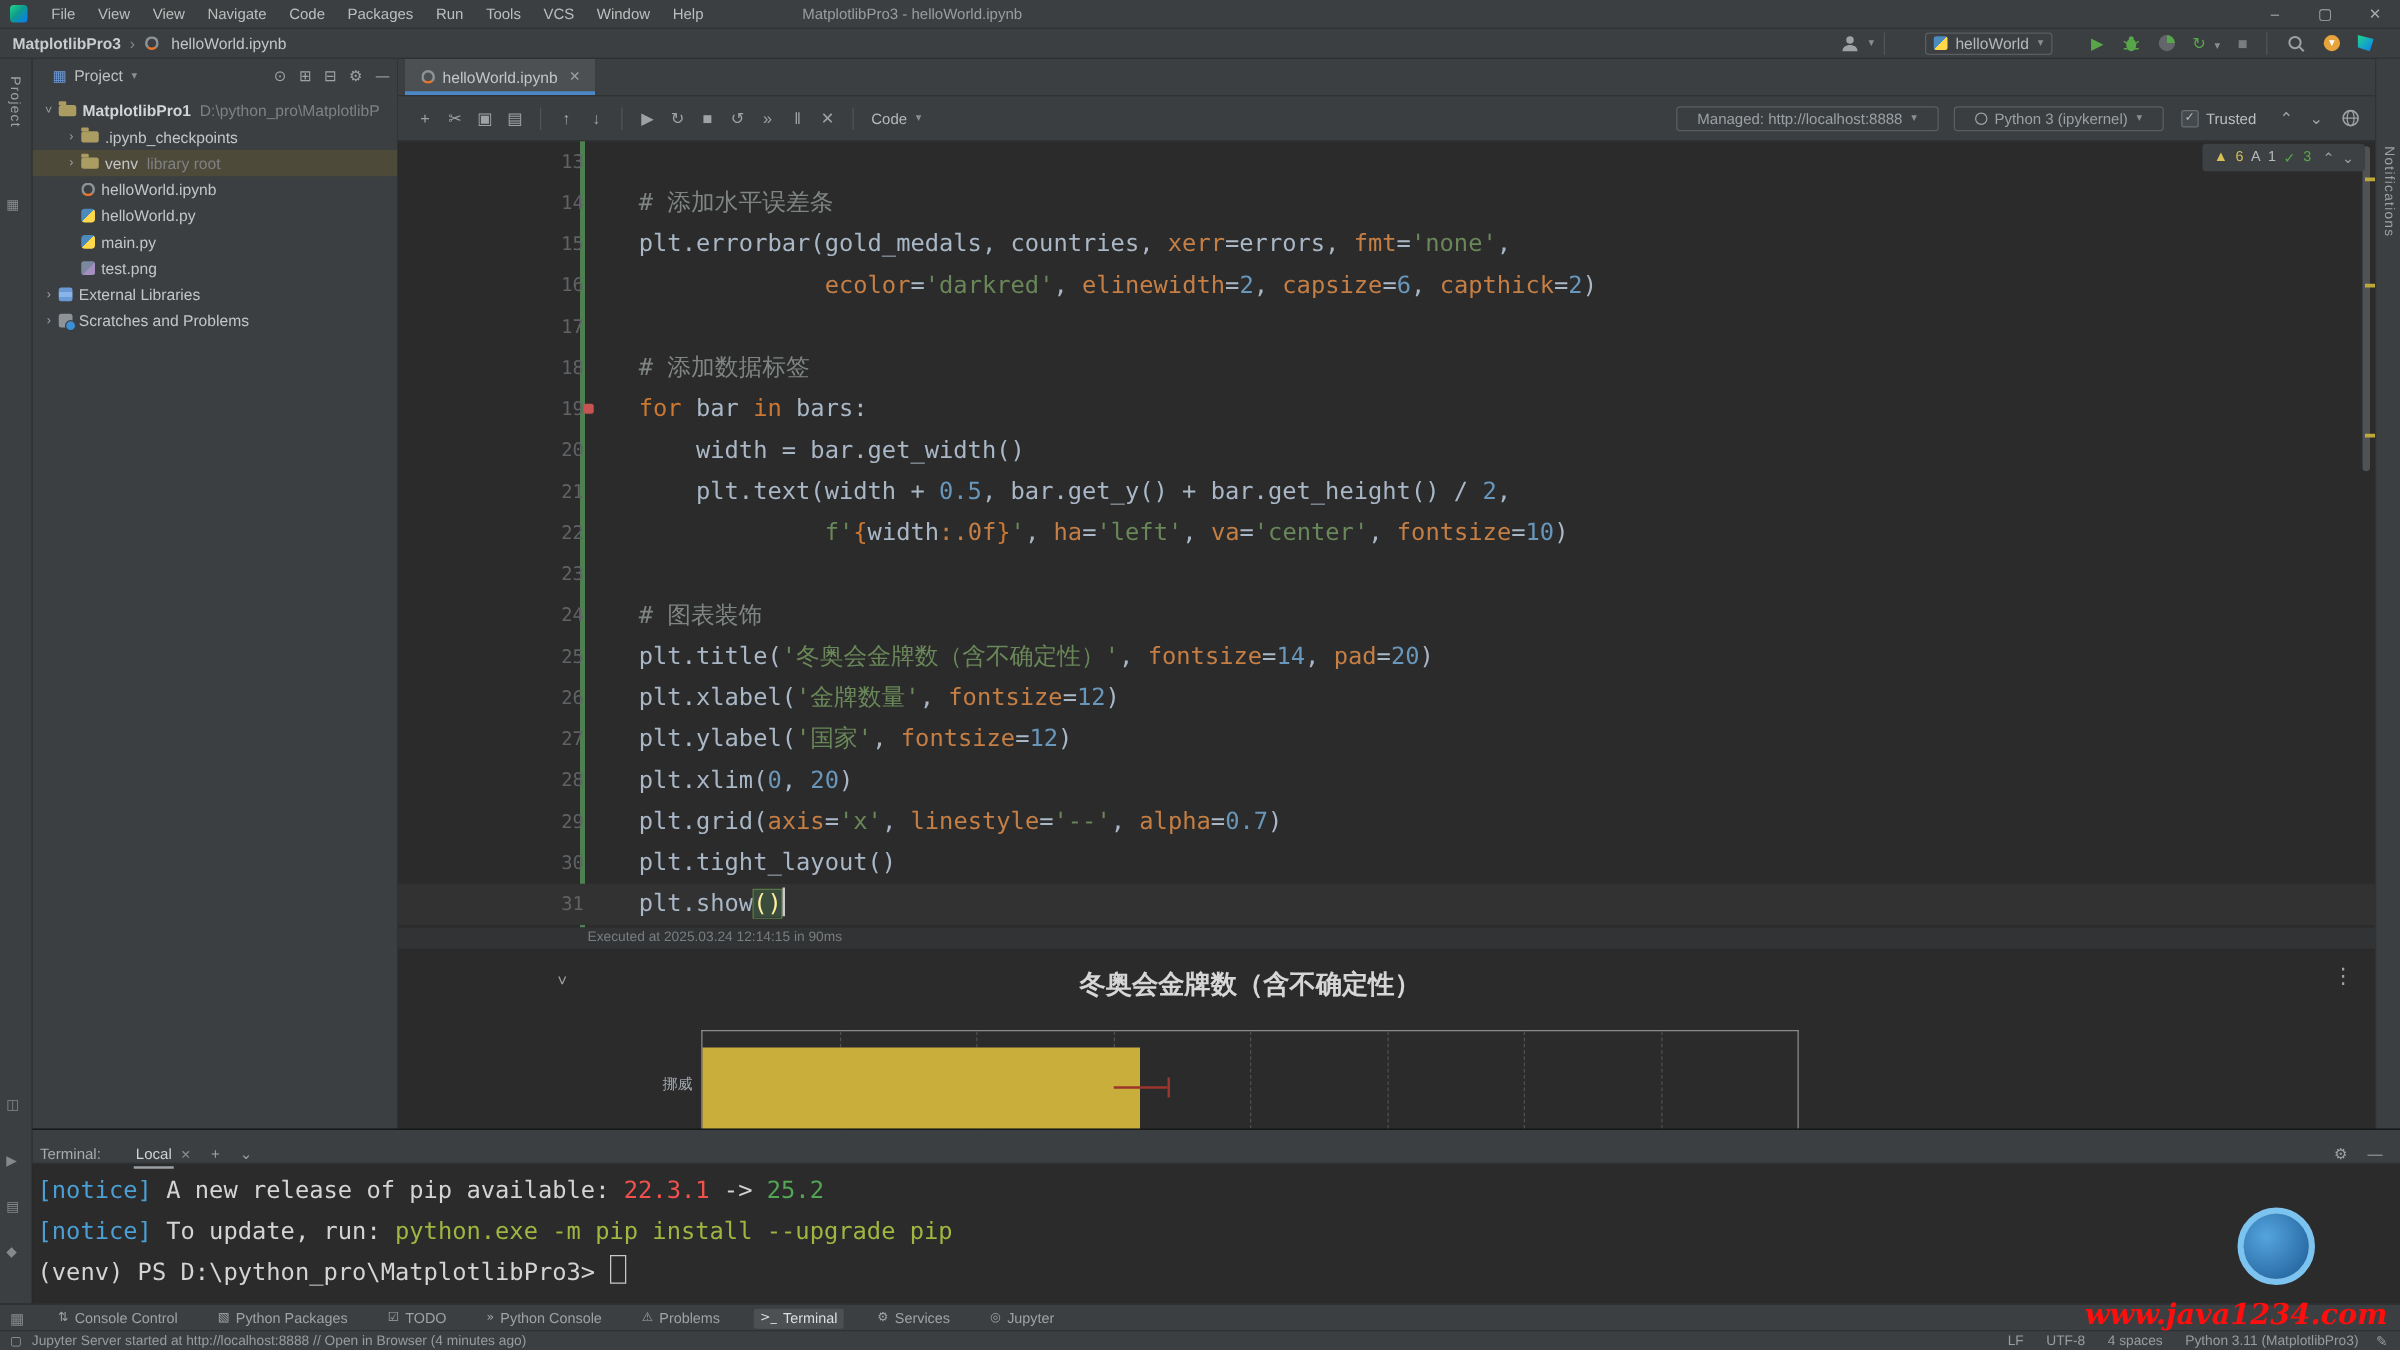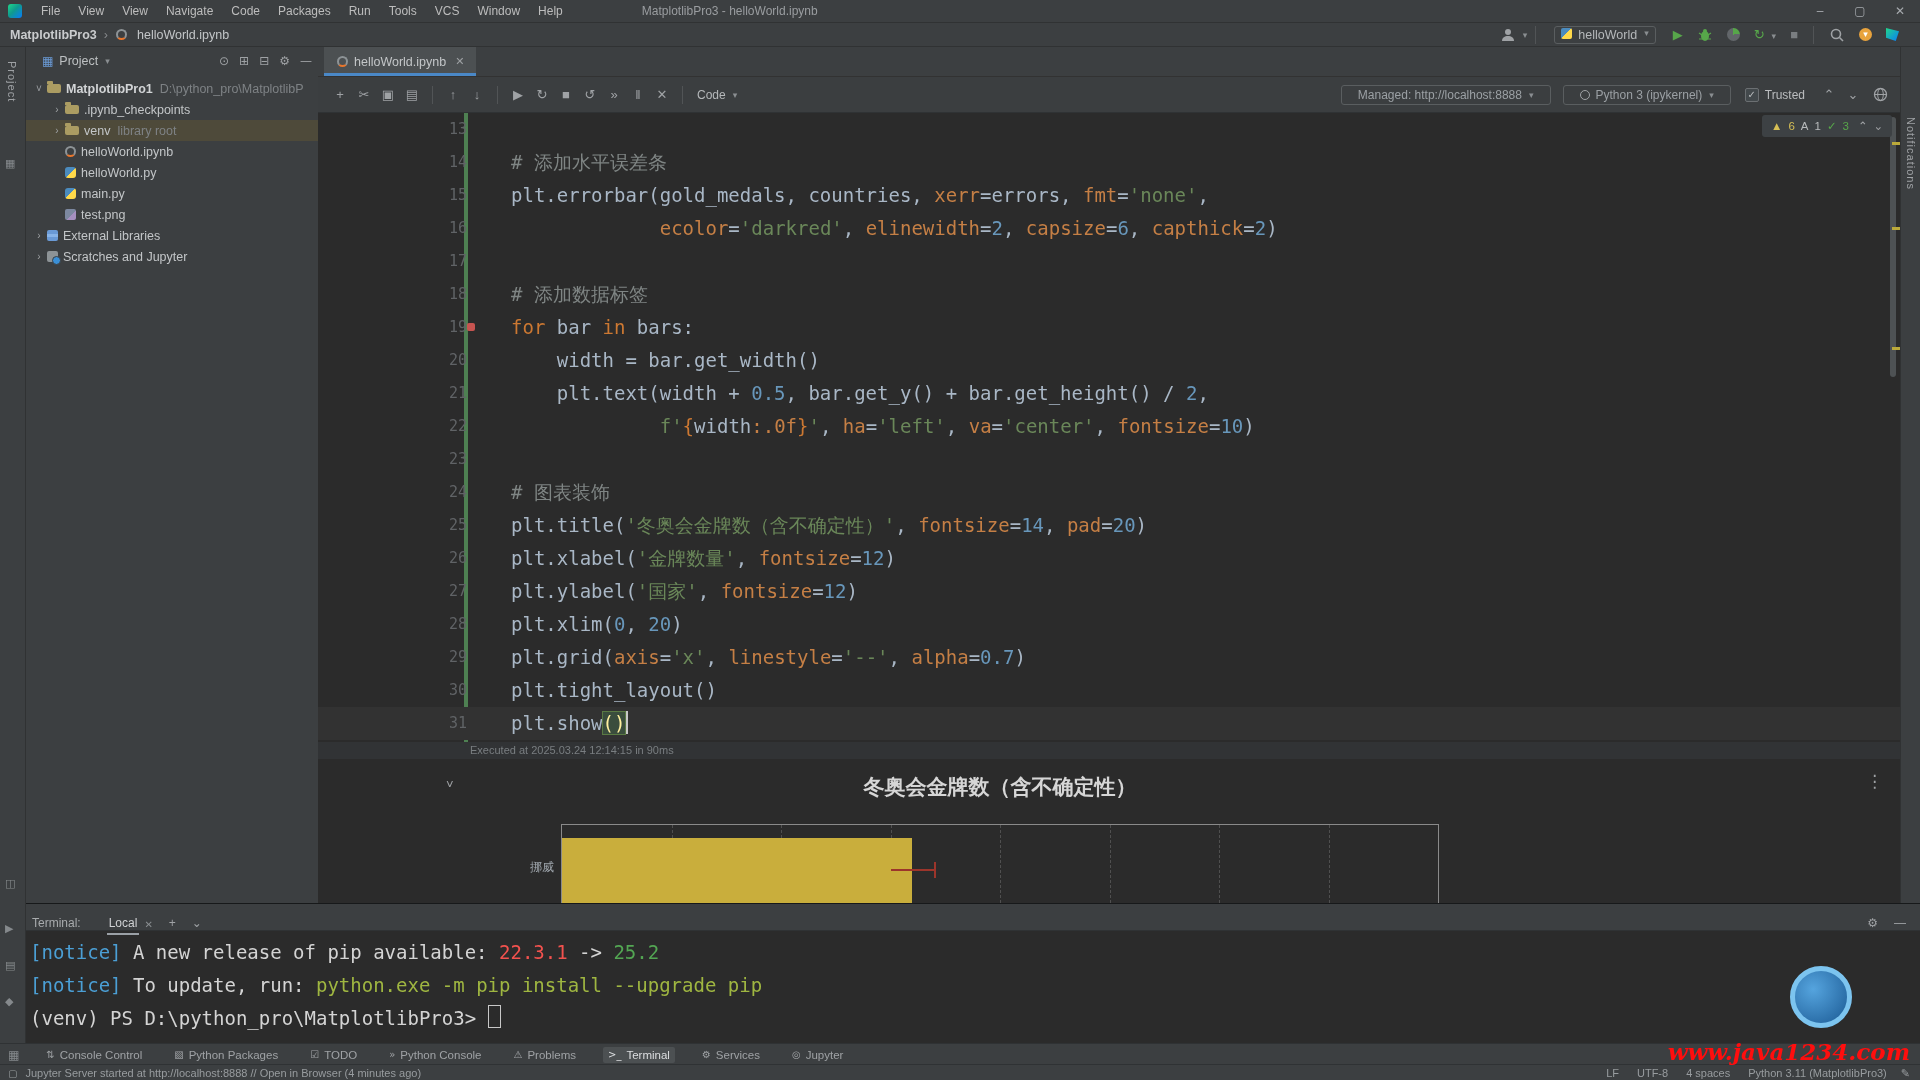--- a/index.html
+++ b/index.html
@@ -19,22 +19,22 @@
   .menu-item{padding:0 9px;cursor:default;}
   .win-title{margin-left:70px;color:#9a9da0;}
   .win-controls{margin-left:auto;display:flex;}
   .win-btn{width:40px;text-align:center;color:#a7abaf;font-size:12px;}
 
   
   .toolbar2{left:0;top:23px;width:1920px;height:23px;background:#3c3f41;border-bottom:1px solid #303233;
             display:flex;align-items:center;font-size:12.5px;}
   .crumb-proj{font-weight:bold;color:#c9cbcd;margin-left:10px;}
   .crumb-chev{color:#87898c;margin:0 7px;}
-  .runbox{display:flex;border:1px solid #5a5e60;border-radius:3px;
-          padding:1px 6px;margin:0 10px;color:#b5b8ba;}
+  .runbox{display:flex;align-items:center;border:1px solid #5a5e60;border-radius:3px;
+          padding:1px 6px;margin:0 24px;color:#b5b8ba;}
   .mini-py{width:11px;height:11px;border-radius:2px;margin-right:6px;
            background:linear-gradient(135deg,#4b8bbe 50%,#ffd94a 50%);}
   .tb-ic{margin:0 7px;font-size:13px;}
   .green{color:#57a64a;} .dim{color:#7a7e81;} .grey{color:#9fa2a5;}
   .cov{width:13px;height:13px;border-radius:50%;background:conic-gradient(#57a64a 0 25%,#62666a 25% 100%);}
   .upd{width:13px;height:13px;border-radius:50%;background:#e8a33d;color:#fff;font-size:9px;
        line-height:13px;text-align:center;}
   .teal{width:13px;height:13px;background:linear-gradient(135deg,#21d789,#087cfa);
         clip-path:polygon(0 0,100% 25%,75% 100%,0 75%);}
 
@@ -274,21 +274,21 @@
           <span class="tlabel">test.png</span>
         </div>
         <div class="trow" style="padding-left: 6px;">
           <span class="chev">›</span>
           <span class="ti libraries"></span>
           <span class="tlabel">External Libraries</span>
         </div>
         <div class="trow" style="padding-left: 6px;">
           <span class="chev">›</span>
           <span class="ti scratches"></span>
-          <span class="tlabel">Scratches and Jupyter</span>
+          <span class="tlabel">Scratches and Problems</span>
         </div>
       </div>
   </div>
 
   <div class="abs editor">
     <div class="tabbar">
       <div class="tab">
         <span class="ti jupyter"></span>
         <span>helloWorld.ipynb</span>
         <span class="tab-close">✕</span>

